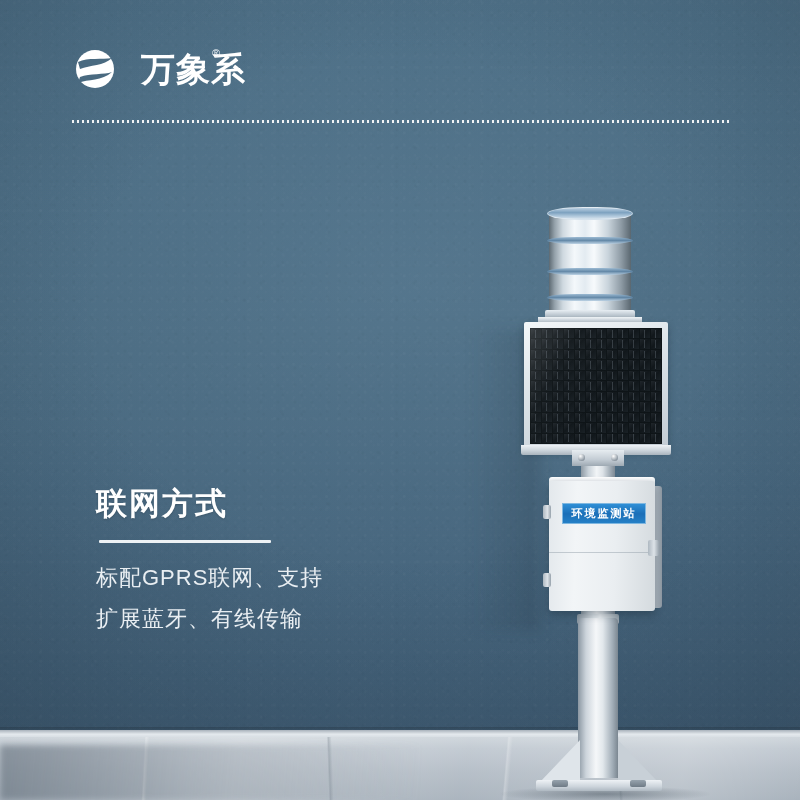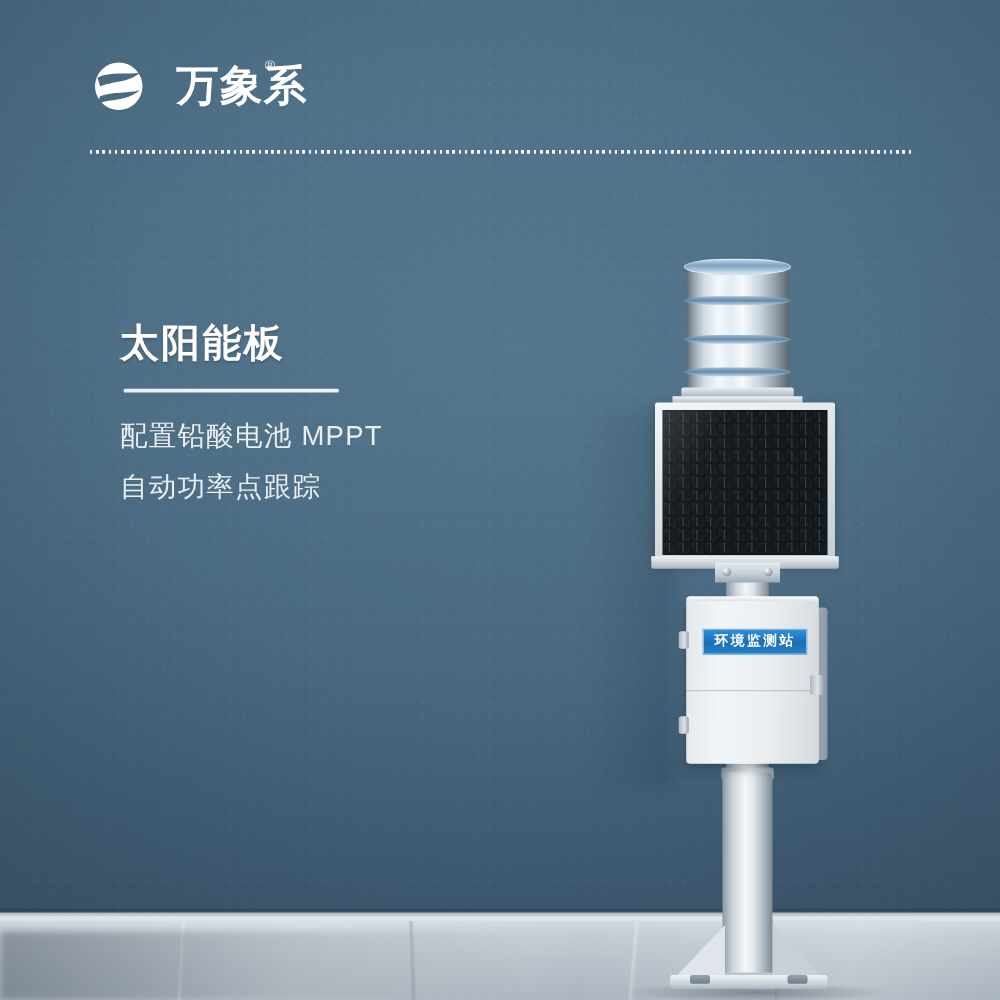--- a/index.html
+++ b/index.html
@@ -404,27 +404,27 @@
         <path d="M6 29 C16 25, 30 27, 38 24 C28 33, 14 31, 4 35 Z" fill="#4a6a80"></path>
       </svg>
     </div>
     <div class="logo-text">万象系</div>
   </div>
   <div class="logo-reg">®</div>
 
 
   <div class="divider"></div>
 
-  <div class="feature f1">
-    <div class="feature-title">太阳能板</div>
+
+  <div class="feature f2">
+    <div class="feature-title">联网方式</div>
     <div class="feature-rule"></div>
-    <div class="feature-line">配置铅酸电池 MPPT</div>
-    <div class="feature-line">自动功率点跟踪</div>
+    <div class="feature-line">标配GPRS联网、支持</div>
+    <div class="feature-line">扩展蓝牙、有线传输</div>
   </div>
-
 
   <div class="device">
 
     <div class="wall-shadow"></div>
 
     <div class="pole-upper"></div>
     <div class="pole-collar"></div>
     <div class="pole-lower"></div>
     <div class="base-tri-l"></div>
     <div class="base-tri-r"></div>

